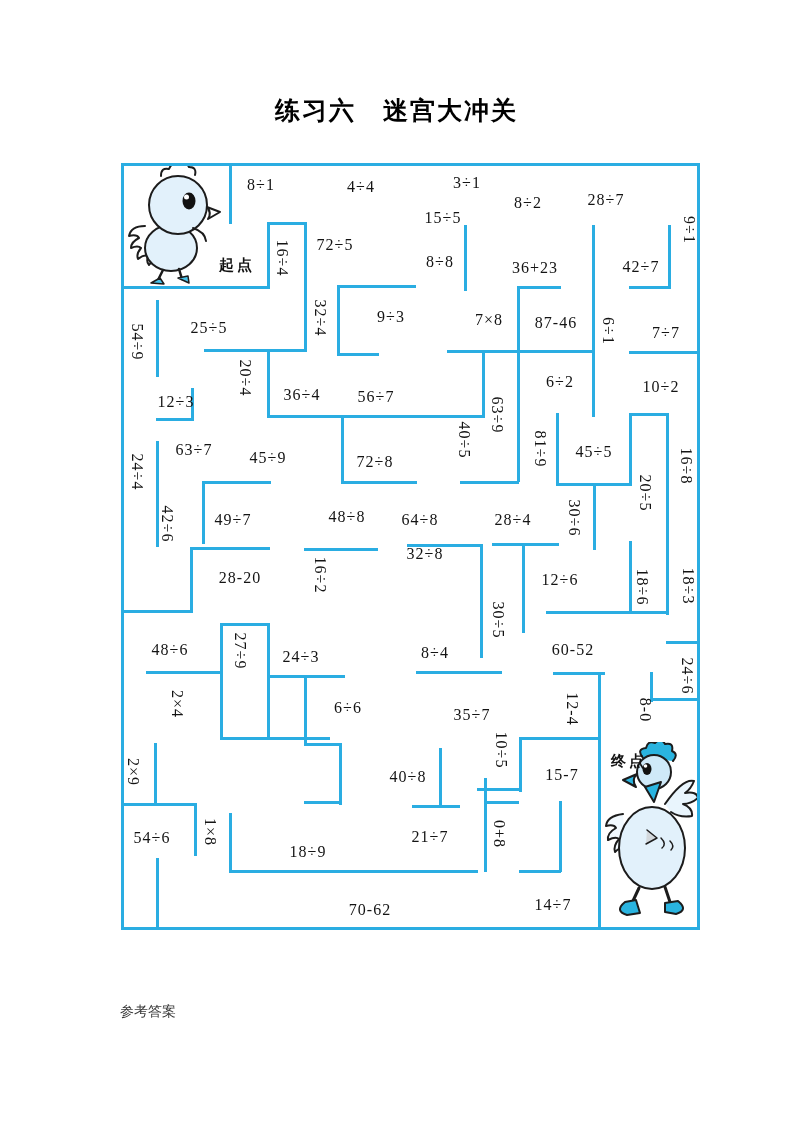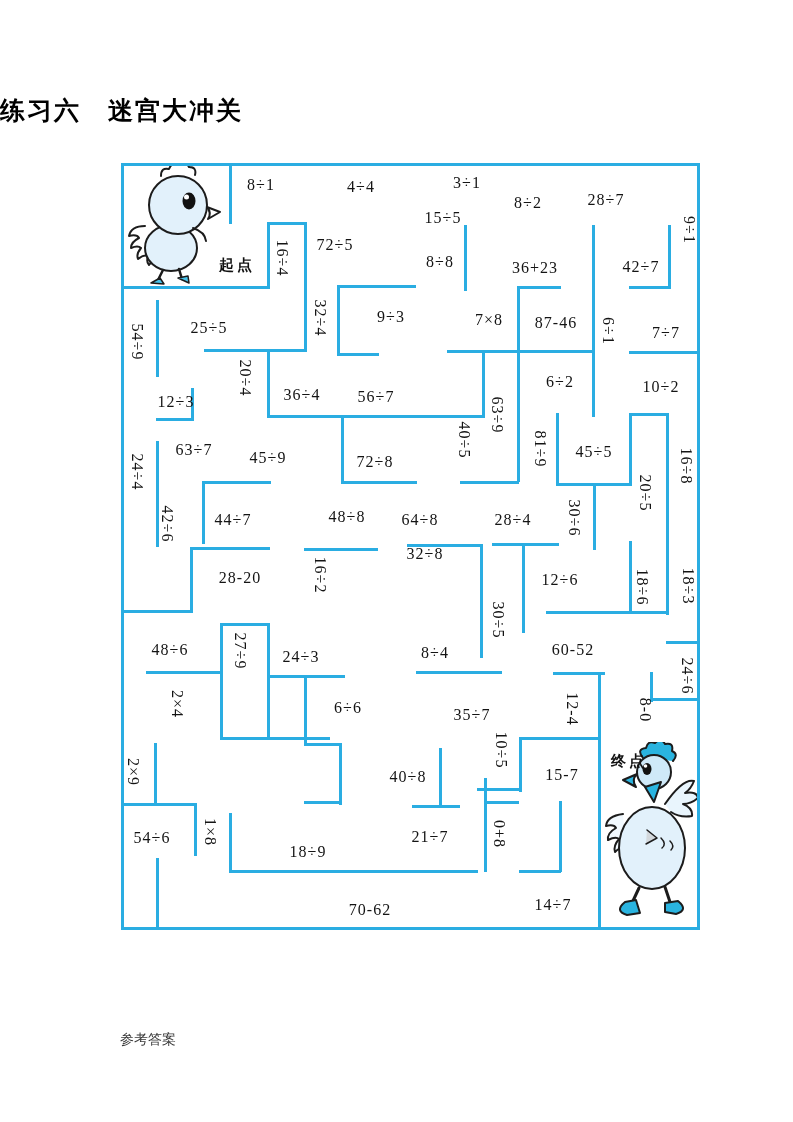--- a/index.html
+++ b/index.html
@@ -1,32 +1,32 @@
 <!DOCTYPE html>
 <html><head>
 <meta charset="utf-8">
 <style>
   html,body{margin:0;padding:0;background:#fff;}
   #page{position:relative;width:793px;height:1122px;background:#ffffff;overflow:hidden;
         font-family:"Liberation Sans",sans-serif;}
-  #title{position:absolute;left:0;right:0;top:94px;
+  #title{position:absolute;left:0;right:0;top:94px;text-align:center;
          font-size:25px;font-weight:bold;color:#000;letter-spacing:2px;
          font-family:"Liberation Sans",sans-serif;}
   #instruction{position:absolute;left:120px;top:131px;font-size:14px;font-weight:bold;
          color:#38d9f2;letter-spacing:.5px;
          text-shadow:-1px 0 0 #f0342a,1px 0 0 #f0342a,0 -1px 0 #f0342a,0 1px 0 #f0342a;}
   #maze{position:absolute;left:0;top:0;width:793px;height:1122px;}
   .wall{position:absolute;background:#2aade2;}
   .expr{position:absolute;transform:translate(-50%,-50%);white-space:nowrap;
         font-family:"Liberation Serif","DejaVu Serif",serif;font-size:16px;color:#141414;
         letter-spacing:1px;}
   .expr.rot{transform:translate(-50%,-50%) rotate(90deg);}
   .pt-label{position:absolute;transform:translate(-50%,-50%);font-size:15px;font-weight:bold;
         color:#111;letter-spacing:3px;white-space:nowrap;}
-  #footer{position:absolute;left:120px;top:1003px;font-size:14px;color:#3a3a3a;margin-top:28px;}
+  #footer{position:absolute;left:120px;top:1003px;font-size:14px;color:#3a3a3a;}
   .bird{position:absolute;}
 </style>
 </head>
 <body>
 
 <div id="page">
   <div id="title">练习六　迷宫大冲关</div>
 
   <div id="maze">
 
@@ -177,21 +177,21 @@
       <span class="expr" style="left: 594px; top: 452px;">45÷5</span>
       <span class="expr" style="left: 560px; top: 382px;">6÷2</span>
       <span class="expr" style="left: 661px; top: 387px;">10÷2</span>
       <span class="expr rot" style="left: 686px; top: 466px;">16÷8</span>
       <span class="expr rot" style="left: 137px; top: 472px;">24÷4</span>
       <span class="expr" style="left: 194px; top: 450px;">63÷7</span>
       <span class="expr" style="left: 268px; top: 458px;">45÷9</span>
       <span class="expr" style="left: 375px; top: 462px;">72÷8</span>
       <span class="expr rot" style="left: 645px; top: 493px;">20÷5</span>
       <span class="expr rot" style="left: 167px; top: 524px;">42÷6</span>
-      <span class="expr" style="left: 233px; top: 520px;">44÷7</span>
+      <span class="expr" style="left: 233px; top: 520px;">49÷7</span>
       <span class="expr" style="left: 347px; top: 517px;">48÷8</span>
       <span class="expr" style="left: 420px; top: 520px;">64÷8</span>
       <span class="expr" style="left: 513px; top: 520px;">28÷4</span>
       <span class="expr rot" style="left: 574px; top: 518px;">30÷6</span>
       <span class="expr" style="left: 240px; top: 578px;">28-20</span>
       <span class="expr rot" style="left: 320px; top: 575px;">16÷2</span>
       <span class="expr" style="left: 425px; top: 554px;">32÷8</span>
       <span class="expr" style="left: 560px; top: 580px;">12÷6</span>
       <span class="expr rot" style="left: 642px; top: 587px;">18÷6</span>
       <span class="expr rot" style="left: 688px; top: 586px;">18÷3</span>

